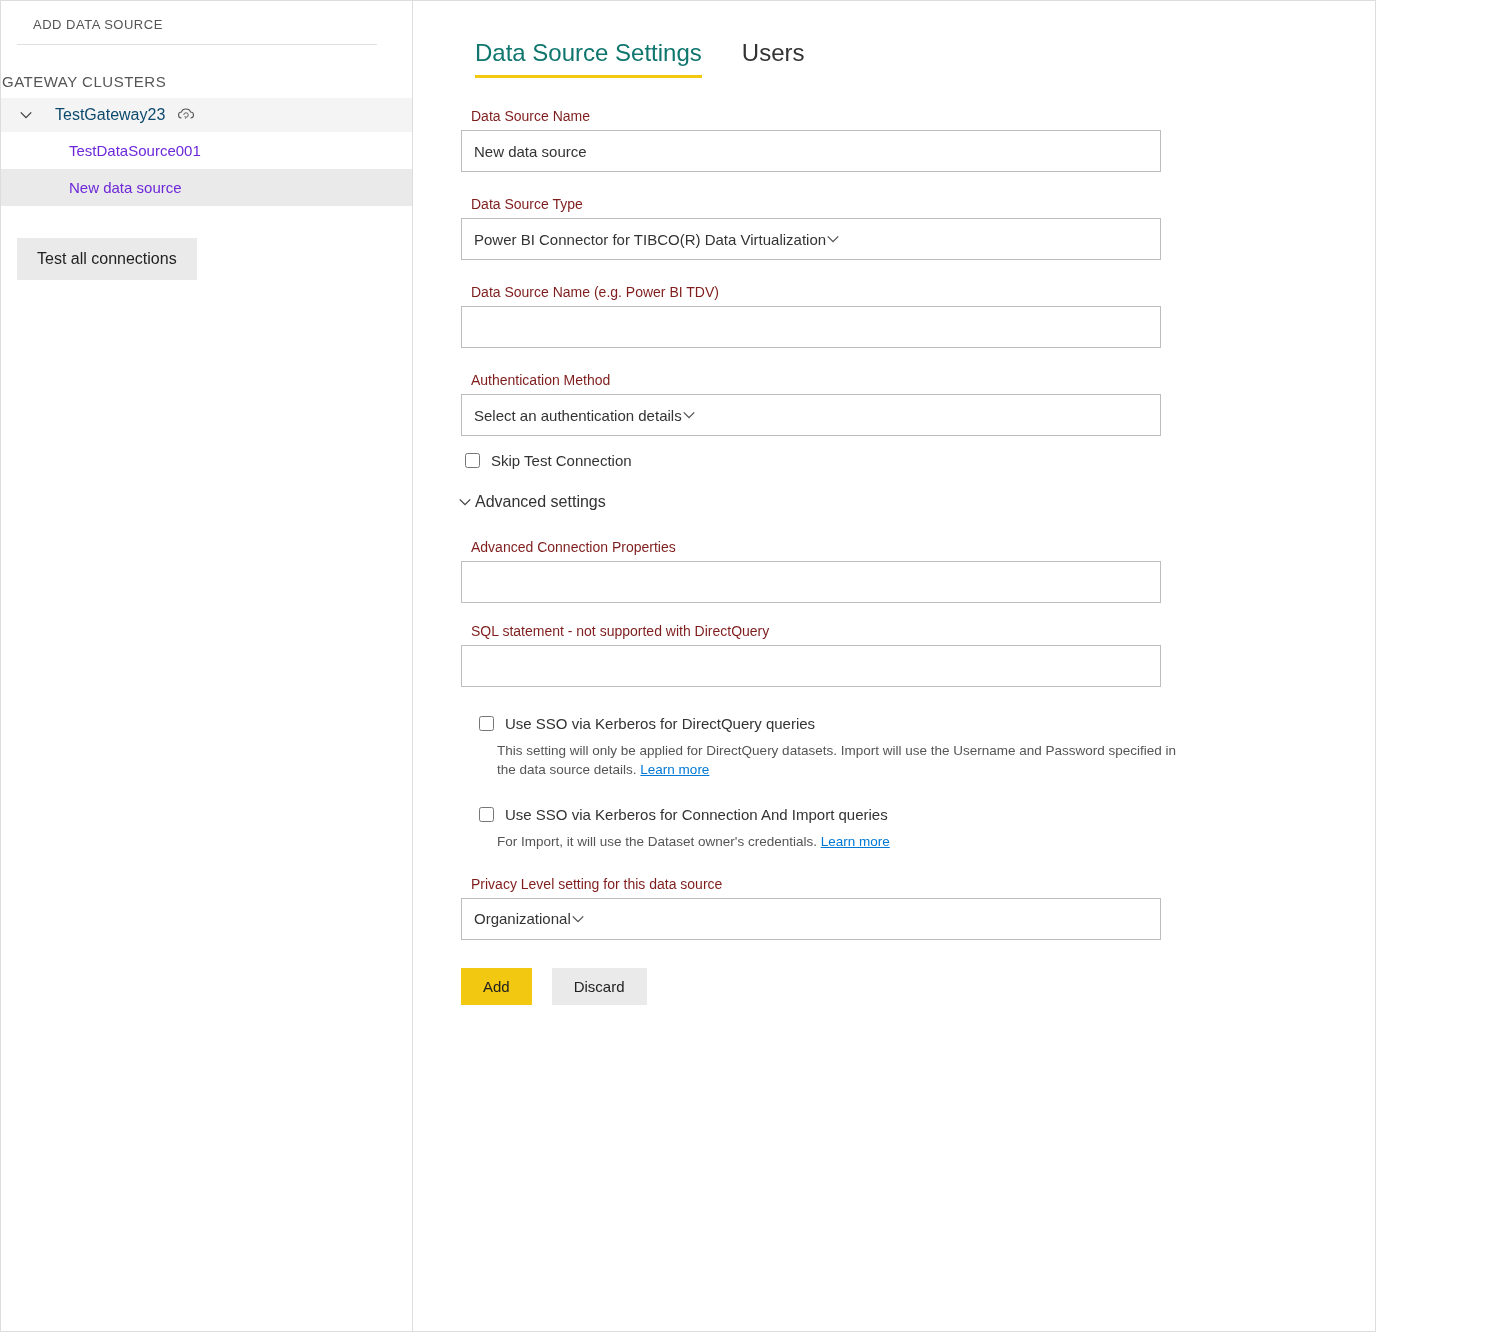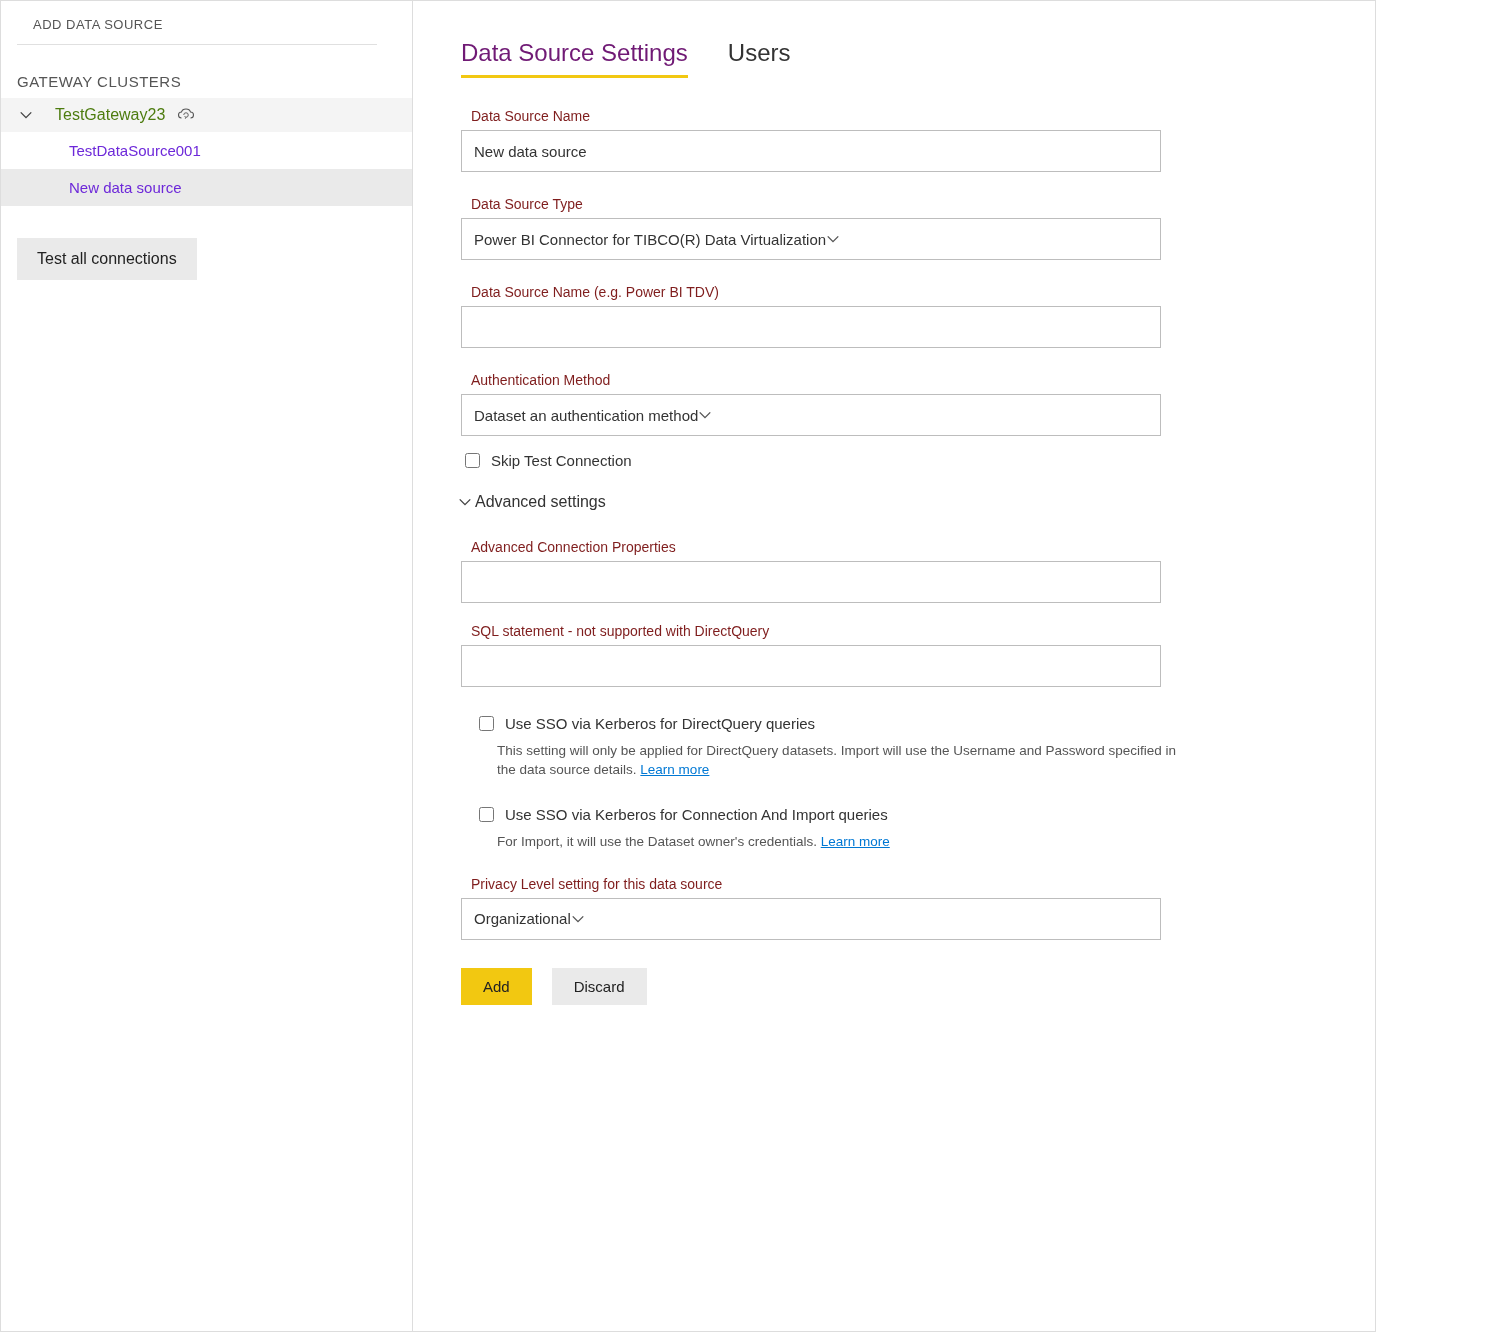--- a/index.html
+++ b/index.html
@@ -29,31 +29,31 @@
     padding: 4px 16px 12px 16px;
     border-bottom: 1px solid #e0e0e0;
     text-transform: uppercase;
     margin: 0 18px 28px 16px;
     width: 360px;
   }
   .clusters-title {
     font-size: 15px;
     letter-spacing: 0.5px;
     color: #555;
-    padding: 0 16px 8px 16px;
+    padding: 0 16px 8px 1px;
     text-transform: uppercase;
   }
   .cluster-row {
     display: flex;
     align-items: center;
     gap: 8px;
     padding: 8px 16px 8px 16px;
     background: #f4f4f4;
     font-size: 16px;
-    color: #4d7c0f;
+    color: #0c4a6e;
     cursor: pointer;
   }
   .cluster-row .chevron {
     width: 18px; height: 18px;
     display: inline-flex; align-items: center; justify-content: center;
   }
   .cluster-row .cloud {
     width: 18px; height: 18px;
     display: inline-flex; align-items: center; justify-content: center;
     color: #555;
@@ -90,21 +90,22 @@
   }
   .tab {
     font-size: 24px;
     font-weight: 400;
     color: #333;
     padding-bottom: 8px;
     cursor: pointer;
   }
   .tab.active {
     border-bottom: 3px solid #F2C811;
-    color: #701a75;
+    color: #0f766e;
+    margin-left: 14px;
   }
   .tab.inactive {
     color: #333;
   }
   .field-label {
     font-size: 14px;
     color: #7f1d1d;
     margin: 0 0 6px 10px;
   }
   .text-input, .select-input {
@@ -250,21 +251,21 @@
     </div>
 
     <div class="field-block">
       <div class="field-label">Data Source Name (e.g. Power BI TDV)</div>
       <input class="text-input" type="text" value="" style="">
     </div>
 
     <div class="field-block" style="margin-bottom:14px;">
       <div class="field-label">Authentication Method</div>
       <div class="select-input">
-        <span>Dataset an authentication method</span>
+        <span>Select an authentication details</span>
         <span class="chev">
           <svg width="14" height="14" viewBox="0 0 16 16">
               <path d="M2 5 L8 11 L14 5" fill="none" stroke="#555" stroke-width="1.6"></path>
             </svg>
         </span>
       </div>
     </div>
 
     <div class="checkbox-row" style="margin-bottom:4px;">
       <input type="checkbox" style="">

